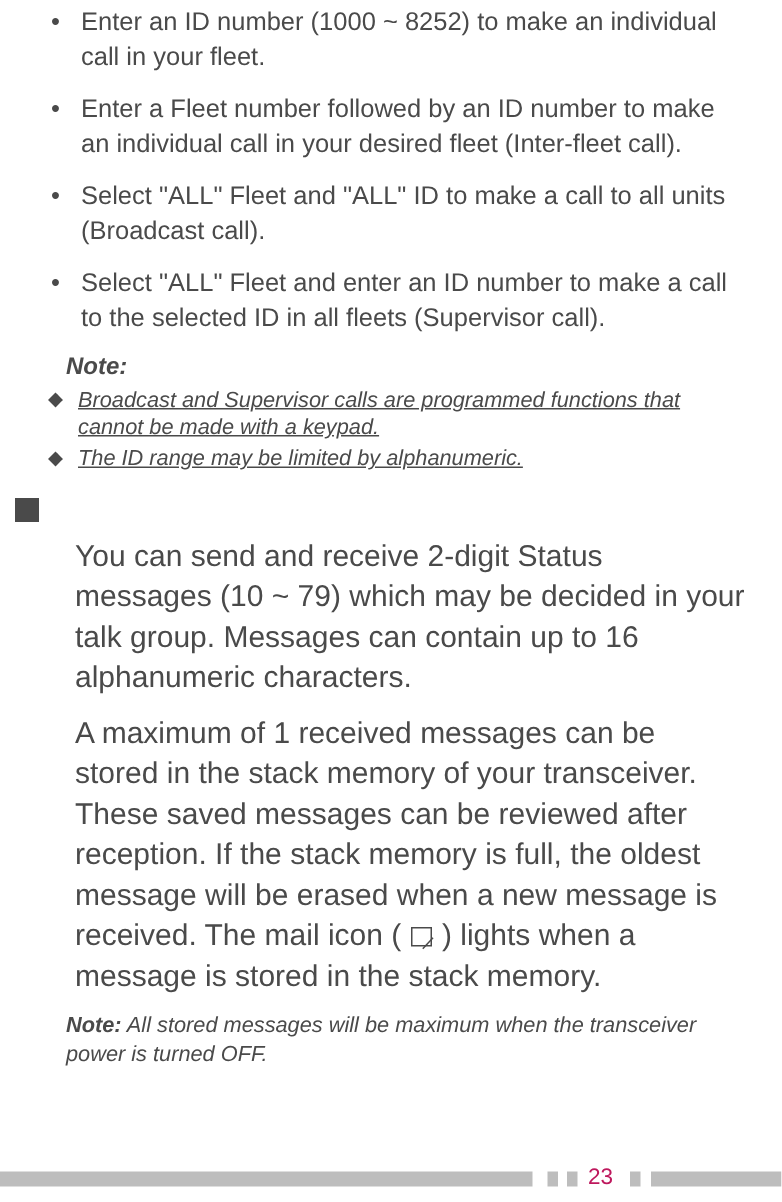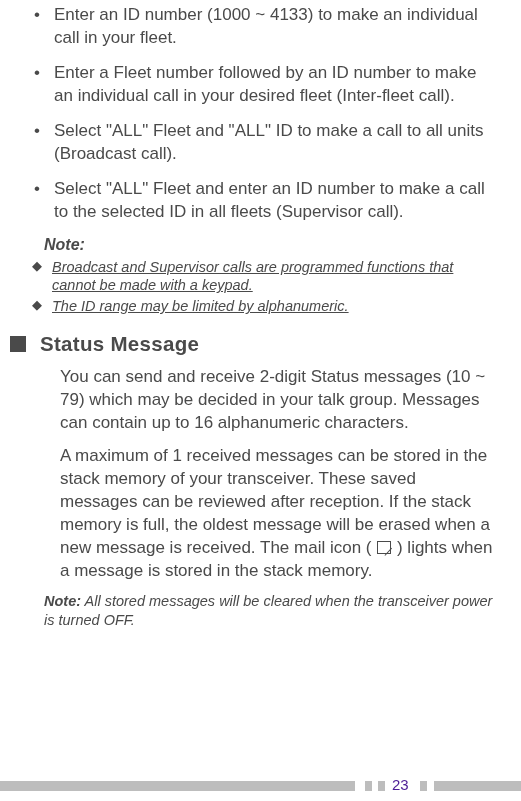--- a/index.html
+++ b/index.html
@@ -62,23 +62,23 @@
       margin-right: 14px;
       margin-left: -14px;
       flex-shrink: 0;
     }
     .section-title {
       font-size: 20.5px;
       font-weight: bold;
       letter-spacing: 0.3px;
     }
     .body-para {
-      font-size: 17px;
+      font-size: 20px;
       line-height: 1.35;
-      margin-left: 36px;
+      margin-left: 26px;
       margin-bottom: 10px;
     }
     .body-note {
       font-size: 14.5px;
       font-style: italic;
       line-height: 1.3;
       margin-left: 20px;
     }
     .body-note .nb { font-weight: bold; }
     .mail-icon {
@@ -131,21 +131,21 @@
       bottom: 0;
       width: 7px;
       height: 10px;
       background: #bdbdbd;
     }
     .footer-page {
       position: absolute;
       left: 392px;
       bottom: -2px;
       font-size: 15px;
-      color: #4c1d95;
+      color: #be185d;
     }
     .footer-tick3 {
       position: absolute;
       left: 420px;
       bottom: 0;
       width: 7px;
       height: 10px;
       background: #bdbdbd;
     }
     .footer-bar-right {
@@ -156,21 +156,21 @@
       height: 10px;
       background: #bdbdbd;
     }
   </style>
 </head>
 <body>
 
 <ul class="bullet-list">
   <li class="bullet-item">
     <span class="bullet-dot">•</span>
-    <span class="bullet-text">Enter an ID number (1000 ~ 4133) to make an individual call in your fleet.</span>
+    <span class="bullet-text">Enter an ID number (1000 ~ 8252) to make an individual call in your fleet.</span>
   </li>
   <li class="bullet-item">
     <span class="bullet-dot">•</span>
     <span class="bullet-text">Enter a Fleet number followed by an ID number to make an individual call in your desired fleet (Inter-fleet call).</span>
   </li>
   <li class="bullet-item">
     <span class="bullet-dot">•</span>
     <span class="bullet-text">Select "ALL" Fleet and "ALL" ID to make a call to all units (Broadcast call).</span>
   </li>
   <li class="bullet-item">
@@ -187,33 +187,32 @@
     <span class="diamond-text">Broadcast and Supervisor calls are programmed functions that cannot be made with a keypad.</span>
   </li>
   <li class="diamond-item">
     <span class="diamond-mark">◆</span>
     <span class="diamond-text">The ID range may be limited by alphanumeric.</span>
   </li>
 </ul>
 
 <div class="section-header">
   <span class="section-square"></span>
-  <span class="section-title">Status Message</span>
 </div>
 
 <p class="body-para">You can send and receive 2-digit Status messages (10 ~ 79) which may be decided in your talk group.  Messages can contain up to 16 alphanumeric characters.</p>
 
 <p class="body-para">
   <span>A maximum of 1 received messages can be stored in the stack memory of your transceiver.  These saved messages can be reviewed after reception.  If the stack memory is full, the oldest message will be erased when a new message is received.  The mail icon (</span>
   <span class="mail-icon"></span>
   <span>) lights when a message is stored in the stack memory.</span>
 </p>
 
 <p class="body-note">
-  <span class="nb">Note:</span><span>  All stored messages will be cleared when the transceiver power is turned OFF.</span>
+  <span class="nb">Note:</span><span>  All stored messages will be maximum when the transceiver power is turned OFF.</span>
 </p>
 
 <div class="footer">
   <div class="footer-bar-left"></div>
   <div class="footer-tick1"></div>
   <div class="footer-tick2"></div>
   <div class="footer-page">23</div>
   <div class="footer-tick3"></div>
   <div class="footer-bar-right"></div>
 </div>

